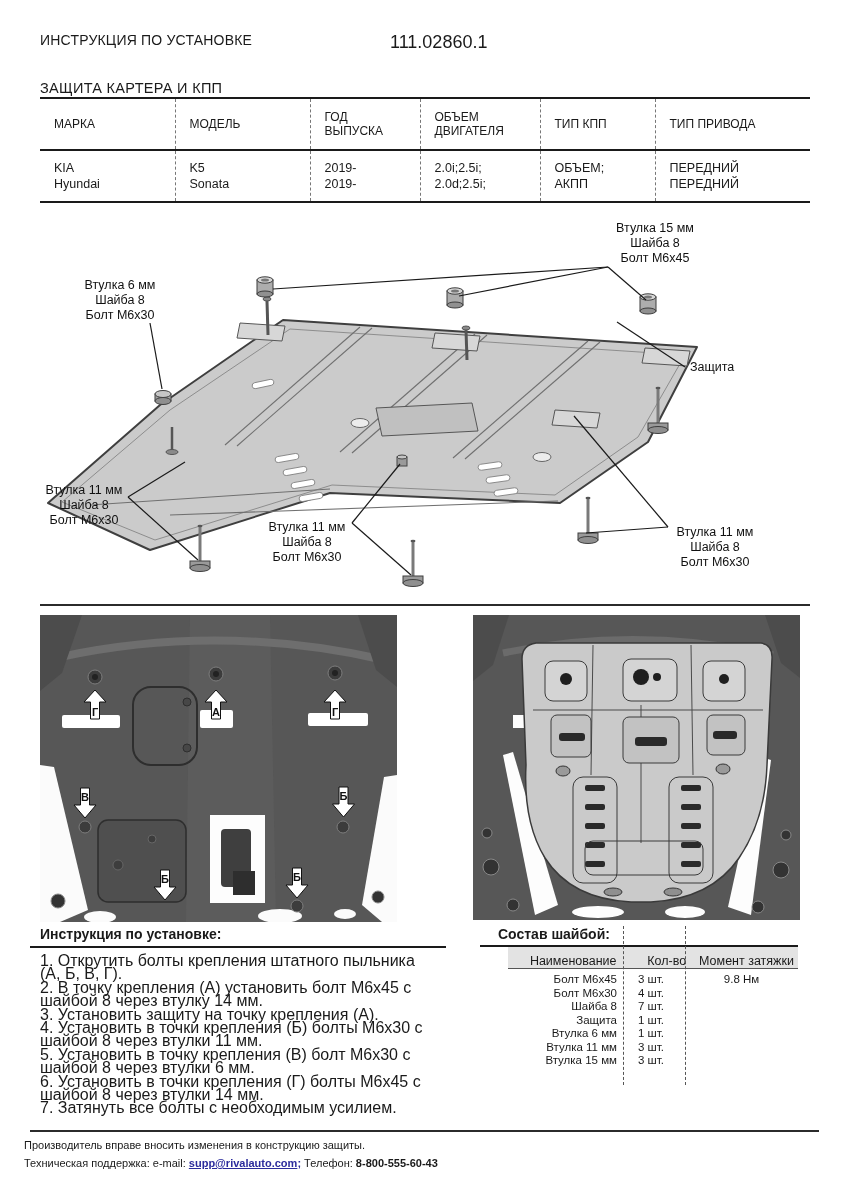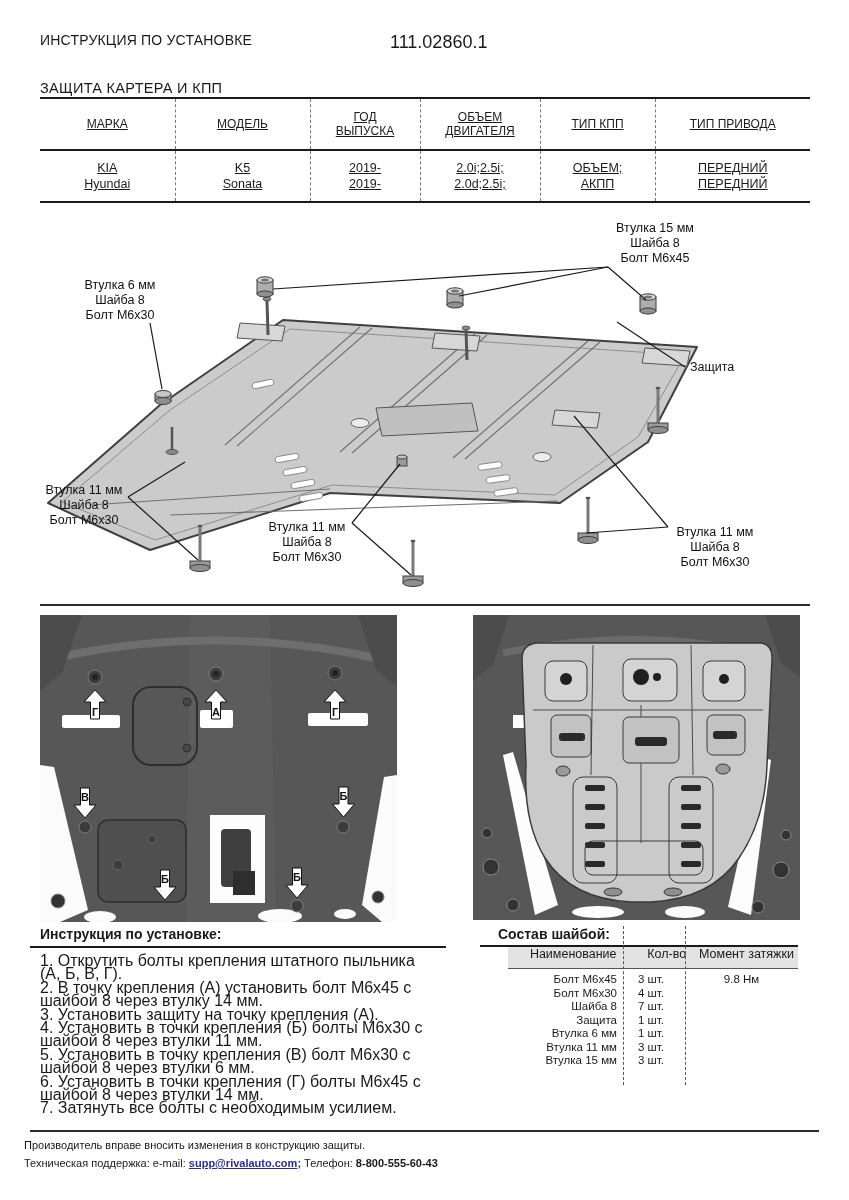--- a/index.html
+++ b/index.html
@@ -5,43 +5,43 @@
   html,body{margin:0;padding:0;background:#fff;}
   body{width:849px;height:1200px;position:relative;overflow:hidden;
        font-family:"Liberation Sans","DejaVu Sans",sans-serif;color:#1a1a1a;}
   .abs{position:absolute;}
   
   .title1{left:40px;top:32px;font-size:14px;letter-spacing:.2px;}
   .title2{left:40px;top:52px;font-size:14.5px;font-weight:normal;letter-spacing:.3px;margin-top:28px;}
   .partnum{left:390px;top:32px;font-size:18px;font-weight:normal;}
   
   .fitment{left:40px;top:97px;width:770px;border-collapse:collapse;table-layout:fixed;}
-  .fitment td{border-left:1px dashed #777;text-align:center;vertical-align:middle;
-              padding:0 14px;height:50px;text-decoration:underline;}
+  .fitment td{border-left:1px dashed #777;text-align:left;vertical-align:middle;
+              padding:0 14px;height:50px;}
   .fitment tr td:first-child{border-left:none;}
   .fitment .hrow td{border-top:2px solid #1a1a1a;border-bottom:2px solid #1a1a1a;
                     font-size:12px;}
   .fitment .brow td{border-bottom:2px solid #1a1a1a;font-size:12.5px;line-height:16px;}
   
   .diagram{left:30px;top:205px;}
   .sectline{left:40px;top:604px;width:770px;height:0;border-top:2px solid #2b2b2b;}
   .photoL{left:40px;top:615px;}
   .photoR{left:473px;top:615px;}
   svg text{font-family:"Liberation Sans","DejaVu Sans",sans-serif;fill:#111;}
   
   .instr{left:30px;top:926px;width:416px;}
   .instr .h{font-size:14px;font-weight:bold;padding-left:10px;}
   .instr .rule{border-top:2px solid #1a1a1a;margin-top:4px;margin-bottom:6px;}
   .instr .steps{padding-left:10px;width:392px;font-size:16px;line-height:13.4px;}
   
   .parts{left:480px;top:926px;width:318px;height:160px;}
   .parts .h{font-size:14px;font-weight:bold;padding-left:18px;}
   .parts .rule{border-top:2px solid #1a1a1a;margin-top:3px;}
   .parts .band{height:21px;background:var(--band,#e3e3e3);border-bottom:1px solid #555;
-               display:flex;align-items:flex-start;font-size:12.5px;margin-left:28px;}
+               display:flex;align-items:flex-end;font-size:12.5px;margin-left:28px;}
   .parts .band .c1{width:143px;text-align:center;}
   .parts .band .c2{width:62px;text-align:center;}
   .parts .band .c3{width:113px;text-align:center;}
   .parts .row{display:flex;font-size:11.5px;line-height:13.5px;}
   .parts .row .c1{width:137px;text-align:right;}
   .parts .row .c2{width:68px;text-align:center;}
   .parts .row .c3{width:113px;text-align:center;}
   .parts .rows{padding-top:4px;}
   .dash{position:absolute;top:0;height:159px;border-left:1px dashed #555;width:0;}
   .dash.d1{left:143px;} .dash.d2{left:205px;}

